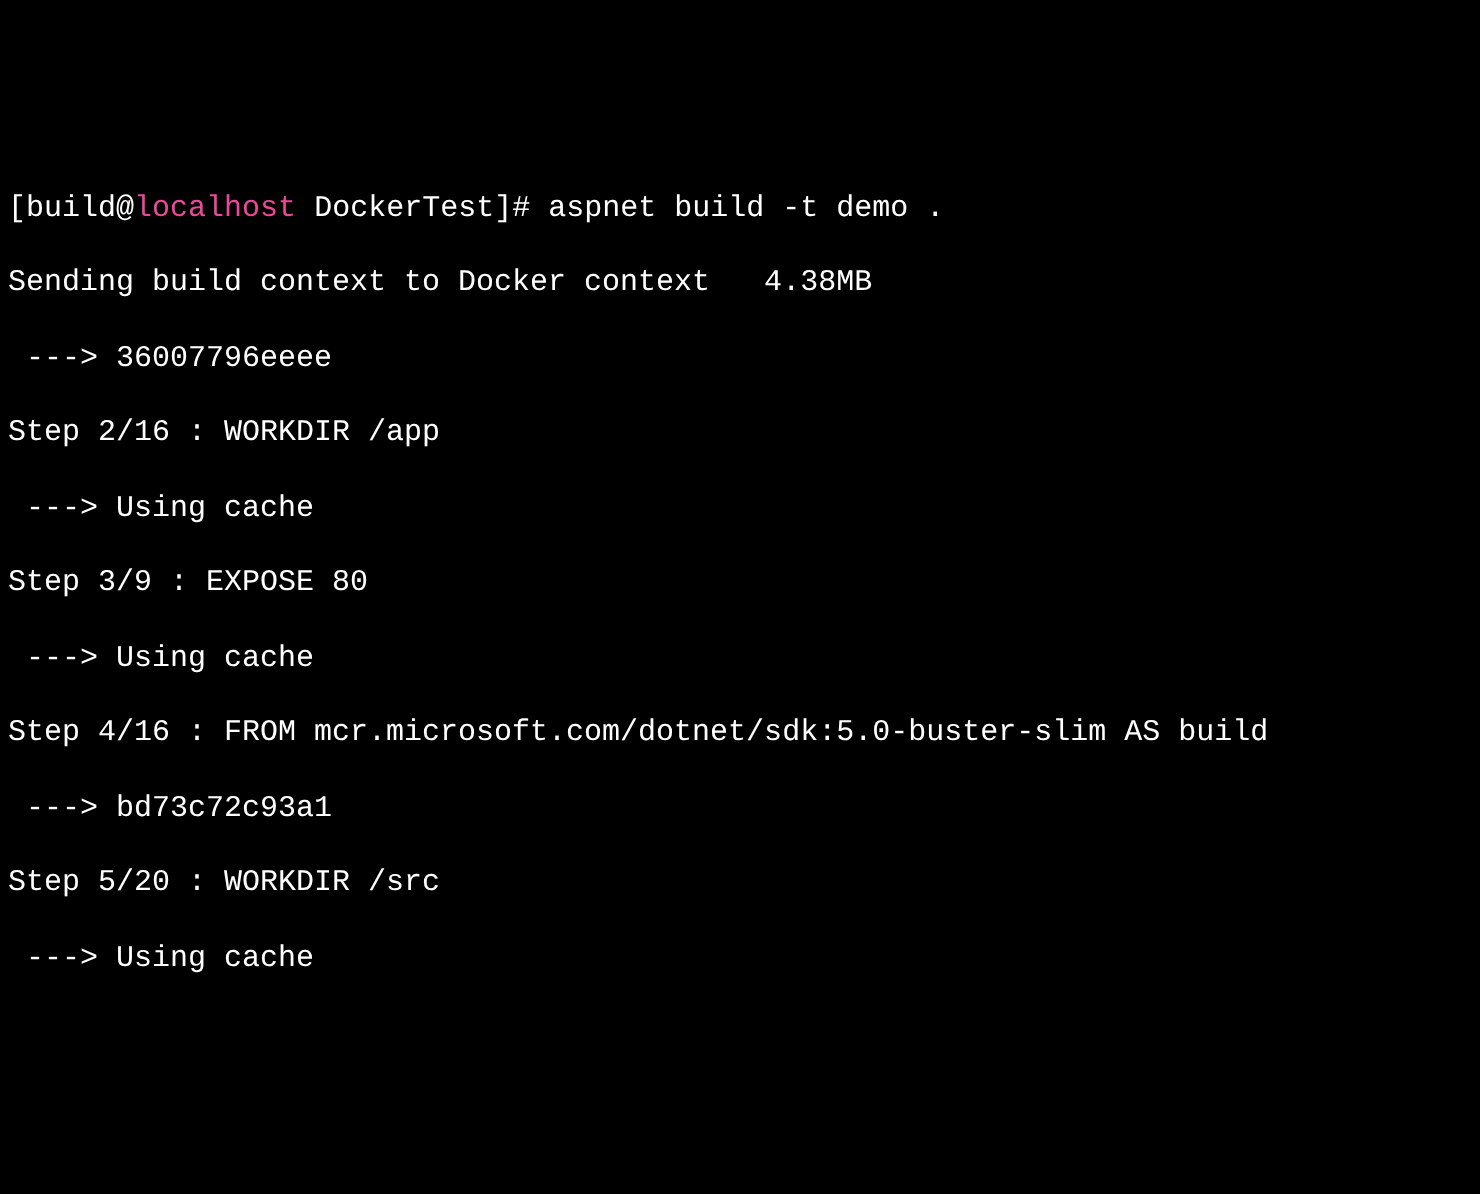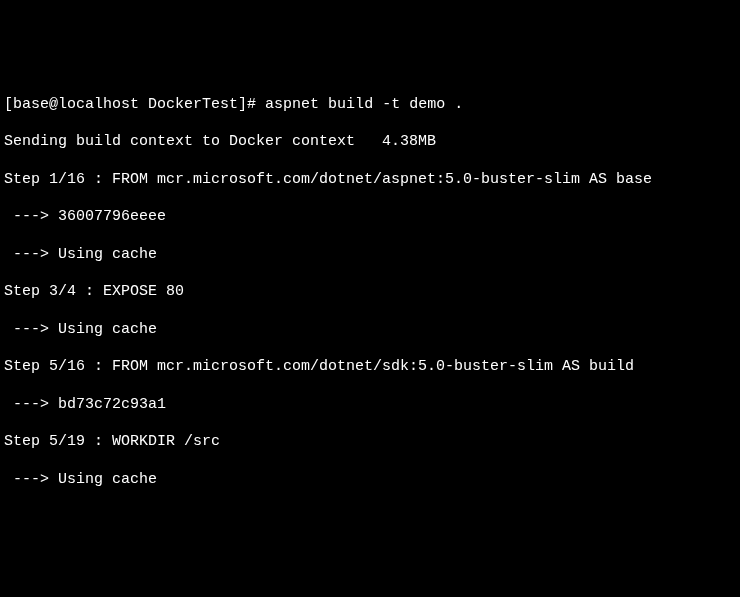--- a/index.html
+++ b/index.html
@@ -19,43 +19,43 @@
       padding: 0;
       white-space: pre;
     }
     .term {
       padding: 2px 4px;
     }
     .prompt-user {
       color: #ffffff;
     }
     .prompt-host {
-      color: #ffffff;
+      color: #ec4899;
     }
     .line {
       display: block;
       white-space: pre;
     }
   </style>
 </head>
 <body>
 
 
 
 <div class="term">
-<span class="line"><span class="prompt-user">[</span><span class="prompt-user">base</span><span class="prompt-user">@</span><span class="prompt-host">localhost</span><span class="prompt-user"> </span><span class="prompt-user">DockerTest</span><span class="prompt-user">]# </span><span>aspnet build -t demo .</span></span>
+<span class="line"><span class="prompt-user">[</span><span class="prompt-user">build</span><span class="prompt-user">@</span><span class="prompt-host">localhost</span><span class="prompt-user"> </span><span class="prompt-user">DockerTest</span><span class="prompt-user">]# </span><span>aspnet build -t demo .</span></span>
 <span class="line">Sending build context to Docker context   4.38MB</span>
-<span class="line">Step 1/16 : FROM mcr.microsoft.com/dotnet/aspnet:5.0-buster-slim AS base</span>
 <span class="line"> ---&gt; 36007796eeee</span>
+<span class="line">Step 2/16 : WORKDIR /app</span>
 <span class="line"> ---&gt; Using cache</span>
-<span class="line">Step 3/4 : EXPOSE 80</span>
+<span class="line">Step 3/9 : EXPOSE 80</span>
 <span class="line"> ---&gt; Using cache</span>
-<span class="line">Step 5/16 : FROM mcr.microsoft.com/dotnet/sdk:5.0-buster-slim AS build</span>
+<span class="line">Step 4/16 : FROM mcr.microsoft.com/dotnet/sdk:5.0-buster-slim AS build</span>
 <span class="line"> ---&gt; bd73c72c93a1</span>
-<span class="line">Step 5/19 : WORKDIR /src</span>
+<span class="line">Step 5/20 : WORKDIR /src</span>
 <span class="line"> ---&gt; Using cache</span>
 
 
 
 
 
 
 
 
 

